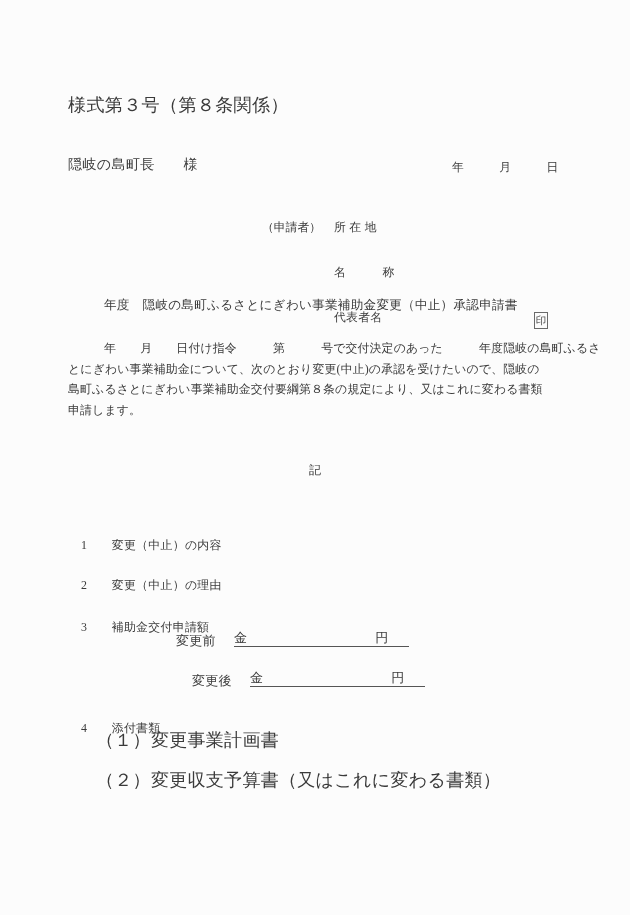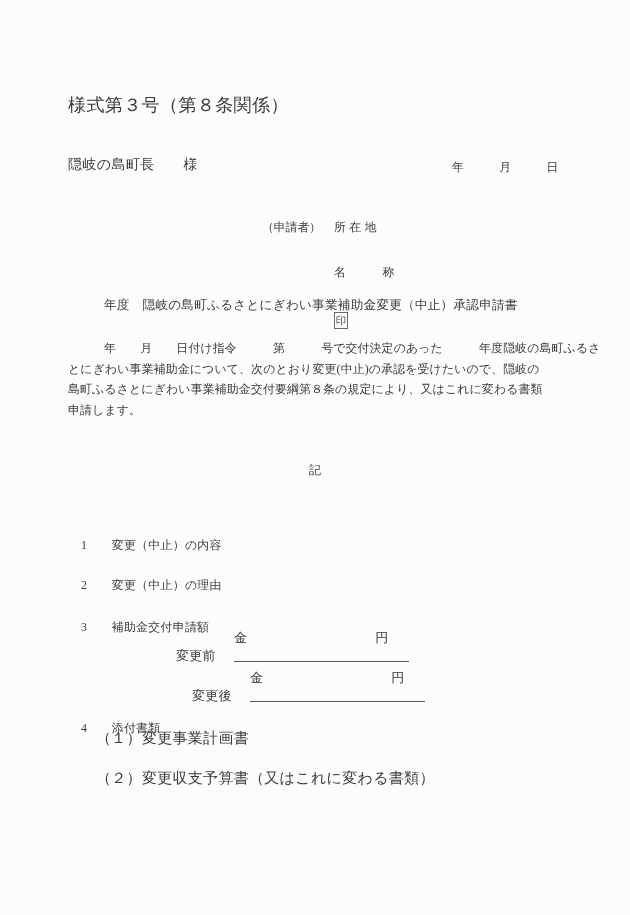--- a/index.html
+++ b/index.html
@@ -103,40 +103,40 @@
   
   .item {
     font-size: 11.9px;
     letter-spacing: 0.3px;
   }
   .item-1 { left: 68px; top: 528px; }
   .item-2 { left: 68px; top: 568px; }
   .item-3 { left: 68px; top: 610px; }
   .item-4 { left: 68px; top: 711px; }
 
-  .sub-item { font-size: 15px; letter-spacing: 0.3px; }
+  .sub-item { font-size: 18px; letter-spacing: 0.3px; }
   .sub-4-1 { left: 96px; top: 731px; }
   .sub-4-2 { left: 96px; top: 771px; }
 
   
   .amount-row {
     position: absolute;
     display: flex;
     align-items: flex-end;
     font-size: 13px;
     letter-spacing: 0.3px;
   }
   .amount-before { left: 176px; top: 631px; }
   .amount-after  { left: 176px; top: 671px; margin-left: 16px; }
   .amount-label { width: 58px; flex: none; }
   .amount-yen-wrap {
     display: inline-block;
     border-bottom: 1px solid #555;
     width: 175px;
-    padding-bottom: 17px;
+    padding-bottom: 2px;
     white-space: pre;
     box-sizing: border-box;
   }
   .amount-kin { display: inline-block; }
   .amount-gap { display: inline-block; width: 128px; }
   .amount-yen { display: inline-block; }
 </style>
 </head>
 <body>
 
@@ -152,20 +152,21 @@
     <div class="applicant-row">
       <span class="applicant-tag">（申請者）</span>
       <span class="applicant-label">所  在  地</span>
     </div>
     <div class="applicant-row">
       <span class="applicant-tag"></span>
       <span class="applicant-label">名　　　称</span>
     </div>
     <div class="applicant-row">
       <span class="applicant-tag"></span>
+      <span class="applicant-label">代表者名</span>
       <span class="seal-box">印</span>
     </div>
   </div>
 
   <div class="abs doc-title">年度　隠岐の島町ふるさとにぎわい事業補助金変更（中止）承認申請書</div>
 
   <div class="body-para">
     <span class="pline">　　　年　　月　　日付け指令　　　第　　　号で交付決定のあった　　　年度隠岐の島町ふるさ</span>
     <span class="pline">とにぎわい事業補助金について、次のとおり変更(中止)の承認を受けたいので、隠岐の</span>
     <span class="pline">島町ふるさとにぎわい事業補助金交付要綱第８条の規定により、又はこれに変わる書類</span>

